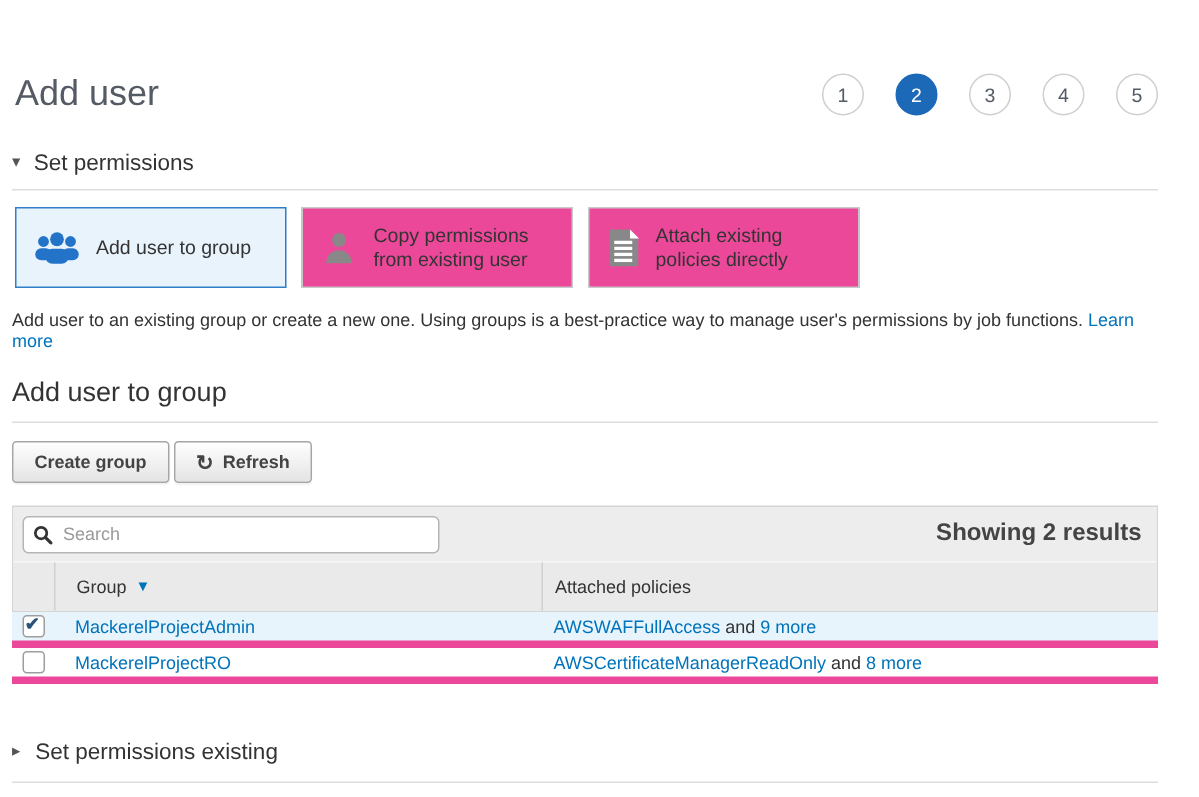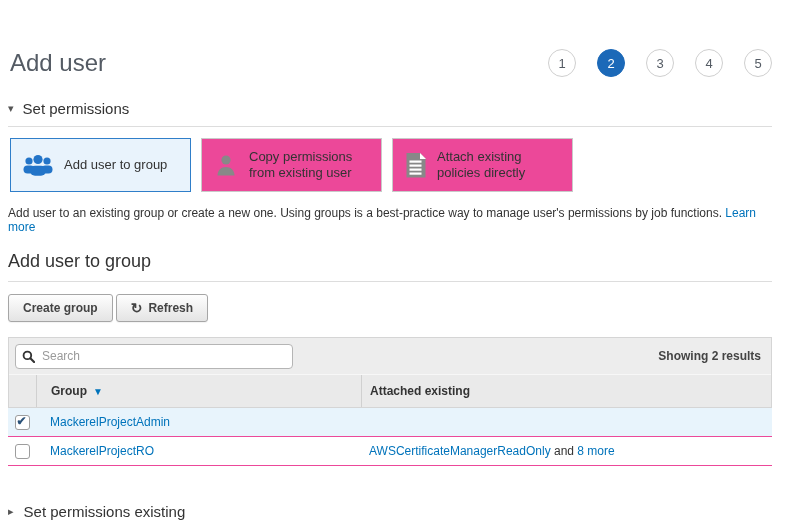--- a/index.html
+++ b/index.html
@@ -67,36 +67,36 @@
   }
   .searchbox {
     width:278px; height:25px; background:#fff; border:1px solid #b5b5b5;
     border-radius:4px; display:flex; align-items:center; padding:4px 6px; gap:5px;
   }
   .searchbox input {
     border:none; outline:none; flex:1; font-size:12px; color:#333;
     font-family:"Liberation Sans", sans-serif; background:transparent;
   }
   .searchbox input::placeholder { color:#9a9a9a; }
-  .results { font-size:12px; font-weight:bold; color:#444; }
+  .results { font-size:16px; font-weight:bold; color:#444; }
 
   .thead {
     background:#eaeaea; height:33px; display:flex; align-items:center;
-    border-top:1px solid #f7f7f7; font-size:12px; font-weight:bold; color:#333;
+    border-top:1px solid #f7f7f7; font-size:12px; font-weight:normal; color:#333;
   }
   .col-check { width:28px; align-self:stretch; display:flex; align-items:center; justify-content:center; }
   .thead .col-check { border-right:1px solid #d0d0d0; }
   .col-group { width:325px; padding-left:14px; display:flex; align-items:center; gap:6px; }
   .thead .col-group { align-self:stretch; border-right:1px solid #d0d0d0; }
   .col-pol { flex:1; padding-left:8px; }
   .sort-arrow { color:#0073bb; font-size:10px; }
 
   .trow {
-    display:flex; align-items:center; height:29px; font-size:12px;
-    border-bottom:1px solid #ec4899; background:#fff;
+    display:flex; align-items:center; height:24px; font-size:12px;
+    border-bottom:5px solid #ec4899; background:#fff;
   }
   .trow.selected { background:#e8f4fc; }
   .trow:last-of-type { border-bottom:1px solid #c9c9c9; }
 
   .cb {
     width:15px; height:15px; border:1px solid #9d9d9d; border-radius:3px;
     background:#fff; position:relative; cursor:pointer;
   }
   .cb.checked::after {
     content:"\2714"; position:absolute; left:1px; top:-2px;
@@ -204,30 +204,35 @@
         <input type="text" placeholder="Search" style="">
       </div>
       <div class="results">Showing 2 results</div>
     </div>
     <div class="thead">
       <div class="col-check"></div>
       <div class="col-group">
         <span>Group</span>
         <span class="sort-arrow">▼</span>
       </div>
-      <div class="col-pol">Attached existing</div>
+      <div class="col-pol">Attached policies</div>
     </div>
   </div>
 
   <div class="trow selected">
     <div class="col-check">
       <span class="cb checked"></span>
     </div>
     <div class="col-group">
       <a class="glink">MackerelProjectAdmin</a>
+    </div>
+    <div class="col-pol">
+      <a class="glink">AWSWAFFullAccess</a>
+      <span class="and">and</span>
+      <a class="glink">9 more</a>
     </div>
   </div>
 
   <div class="trow">
     <div class="col-check">
       <span class="cb"></span>
     </div>
     <div class="col-group">
       <a class="glink">MackerelProjectRO</a>
     </div>

